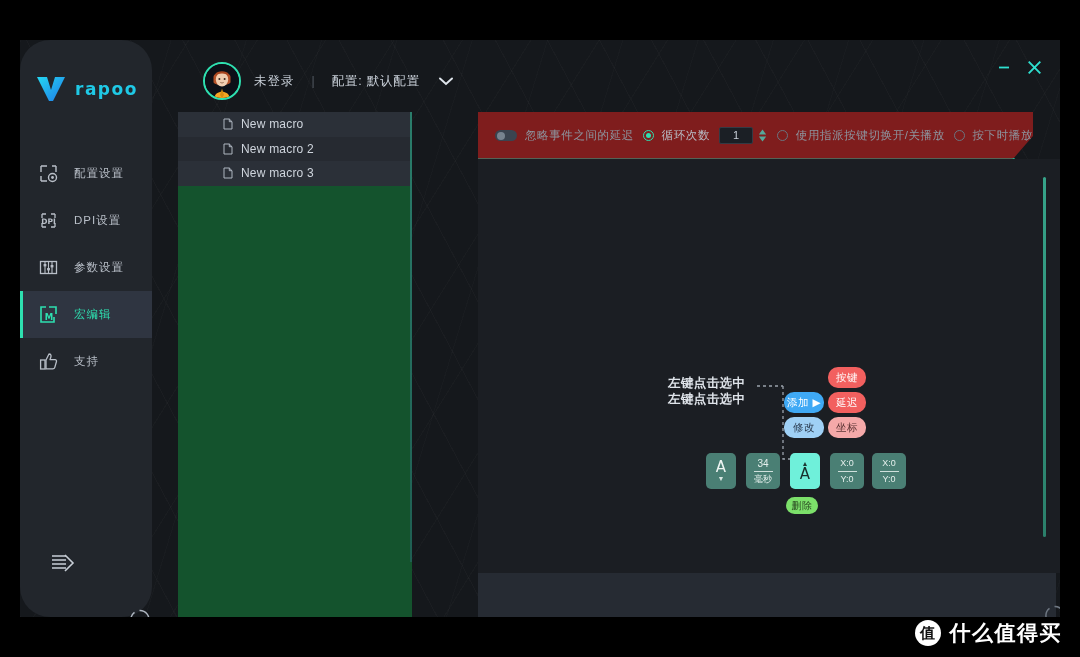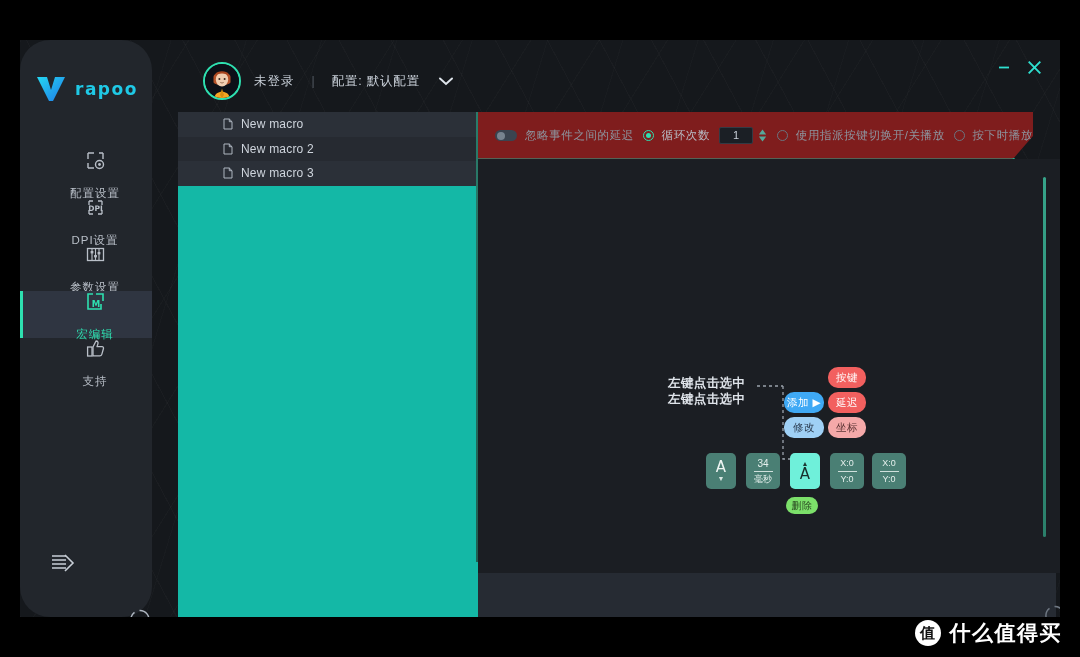--- a/index.html
+++ b/index.html
@@ -39,21 +39,21 @@
   }
   .logo-mark{ width:30px; height:26px; flex:none; }
   .logo-text{
     font-size:17px; letter-spacing:1.5px;
     color:#1fc9e6; font-weight:600;
     font-family:"DejaVu Sans",sans-serif;
   }
   .nav{ position:absolute; top:110px; left:0; width:132px; }
   .nav-item{
     position:relative; display:flex; align-items:center;
-    height:47px; padding-left:18px; gap:15px; cursor:pointer;flex-direction:column;
+    height:47px; padding-left:18px; gap:15px; cursor:pointer;
   }
   .nav-item.active{ background:#2f3541; }
   .nav-item.active::before{
     content:""; position:absolute; left:0; top:0; bottom:0; width:3px;
     background:#2ee0b0;
   }
   .nav-ico{ width:21px; height:21px; flex:none; display:block; }
   .nav-label{
     font-size:11.5px; color:#b9bfc8; letter-spacing:1px;
     font-family:"Liberation Sans","DejaVu Sans",sans-serif;
@@ -82,22 +82,22 @@
   .sep{ color:#555c66; font-size:12px; margin:0 4px;}
   .cfg-txt{ font-size:12.5px;color:#c9d0d9;letter-spacing:.8px; }
   .chev{ margin-left:5px; }
   .wctrls{ position:absolute; right:13px; top:14px; display:flex; gap:4px; }
   .wbtn{
     width:26px;height:26px;display:flex;align-items:center;justify-content:center;
     cursor:pointer;
   }
   
   .macro-panel{
-    position:absolute; left:158px; top:72px; width:300px; height:505px;
-    background:#14b8a6; z-index:4;
+    position:absolute; left:158px; top:72px; width:234px; height:505px;
+    background:#14532d; z-index:4;
   }
   .macro-list{ position:absolute; left:0; top:0; right:0; top:0; }
   .macro-row{
     display:flex; align-items:center; height:24.5px; gap:8px;
     padding-left:45px; cursor:pointer;
     background:#2b3038;
   }
   .macro-row:nth-child(even){ background:#262a31; }
   .macro-name{ font-size:12px; color:#cfd5dd; letter-spacing:.2px;}
   .macro-file-ico{ width:10px;height:12px;flex:none;}

